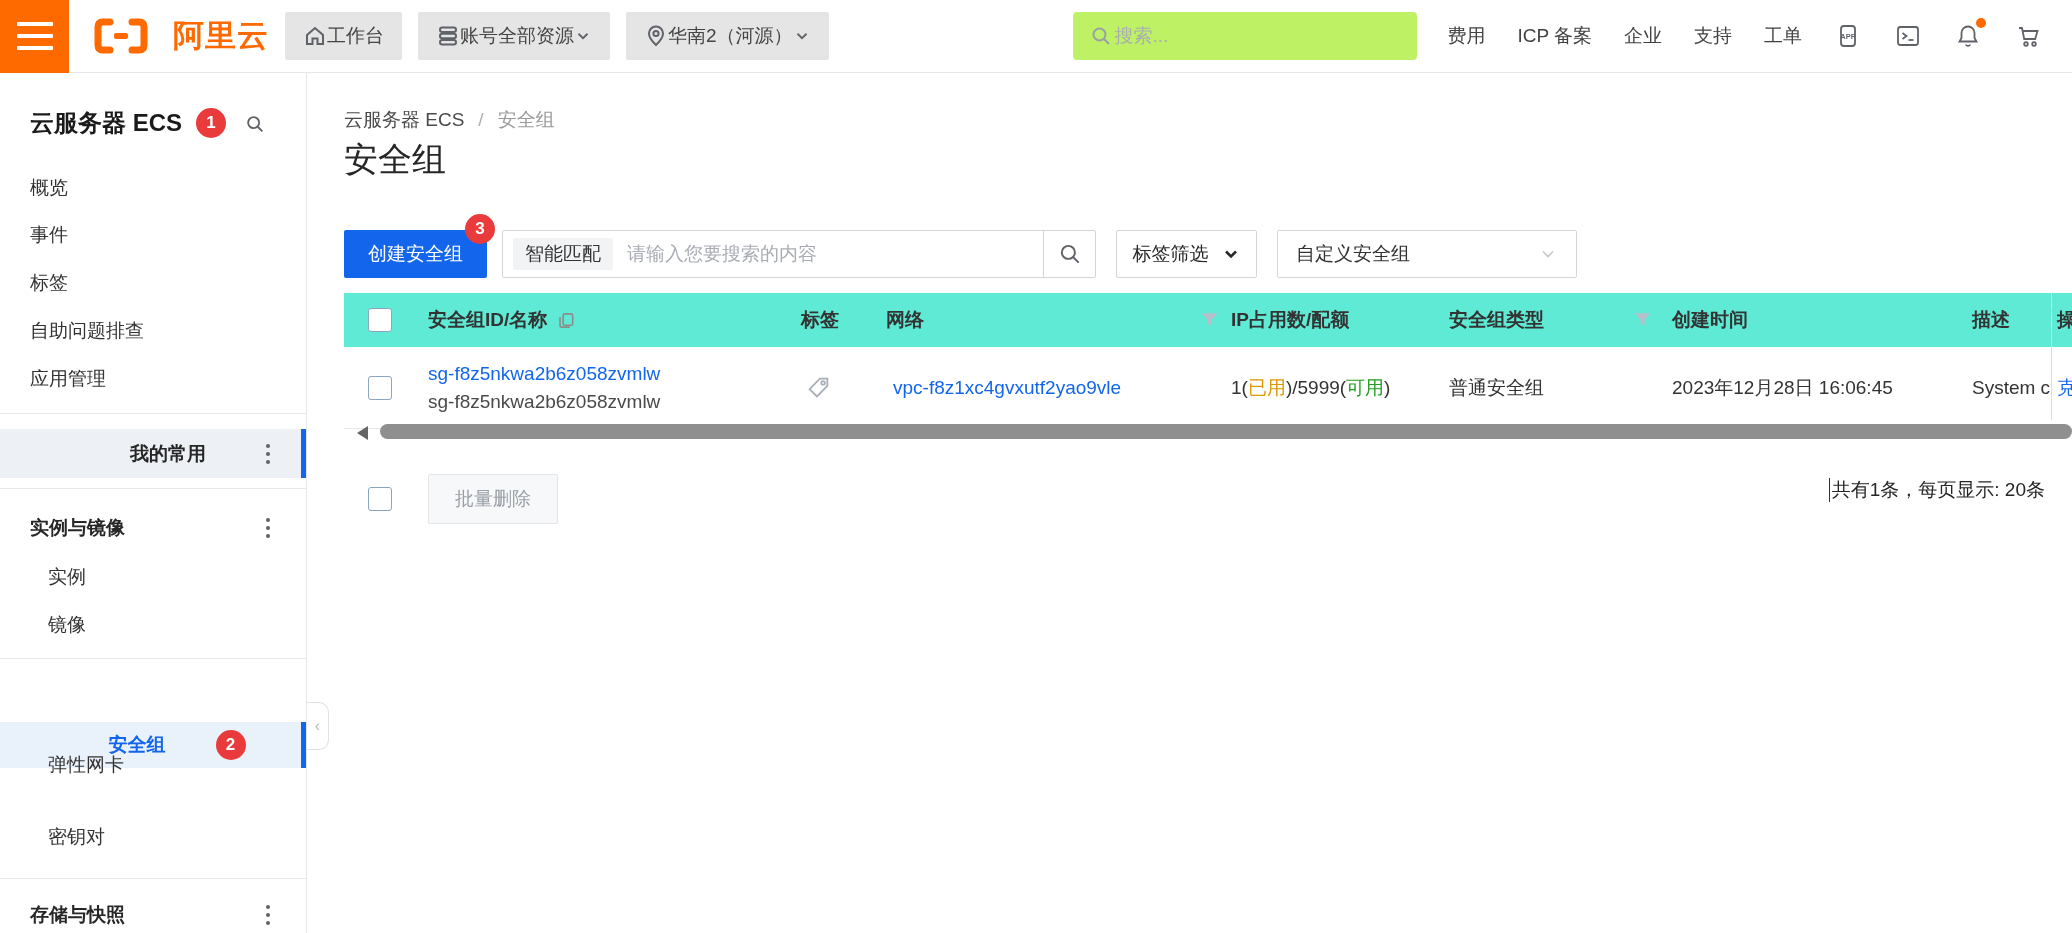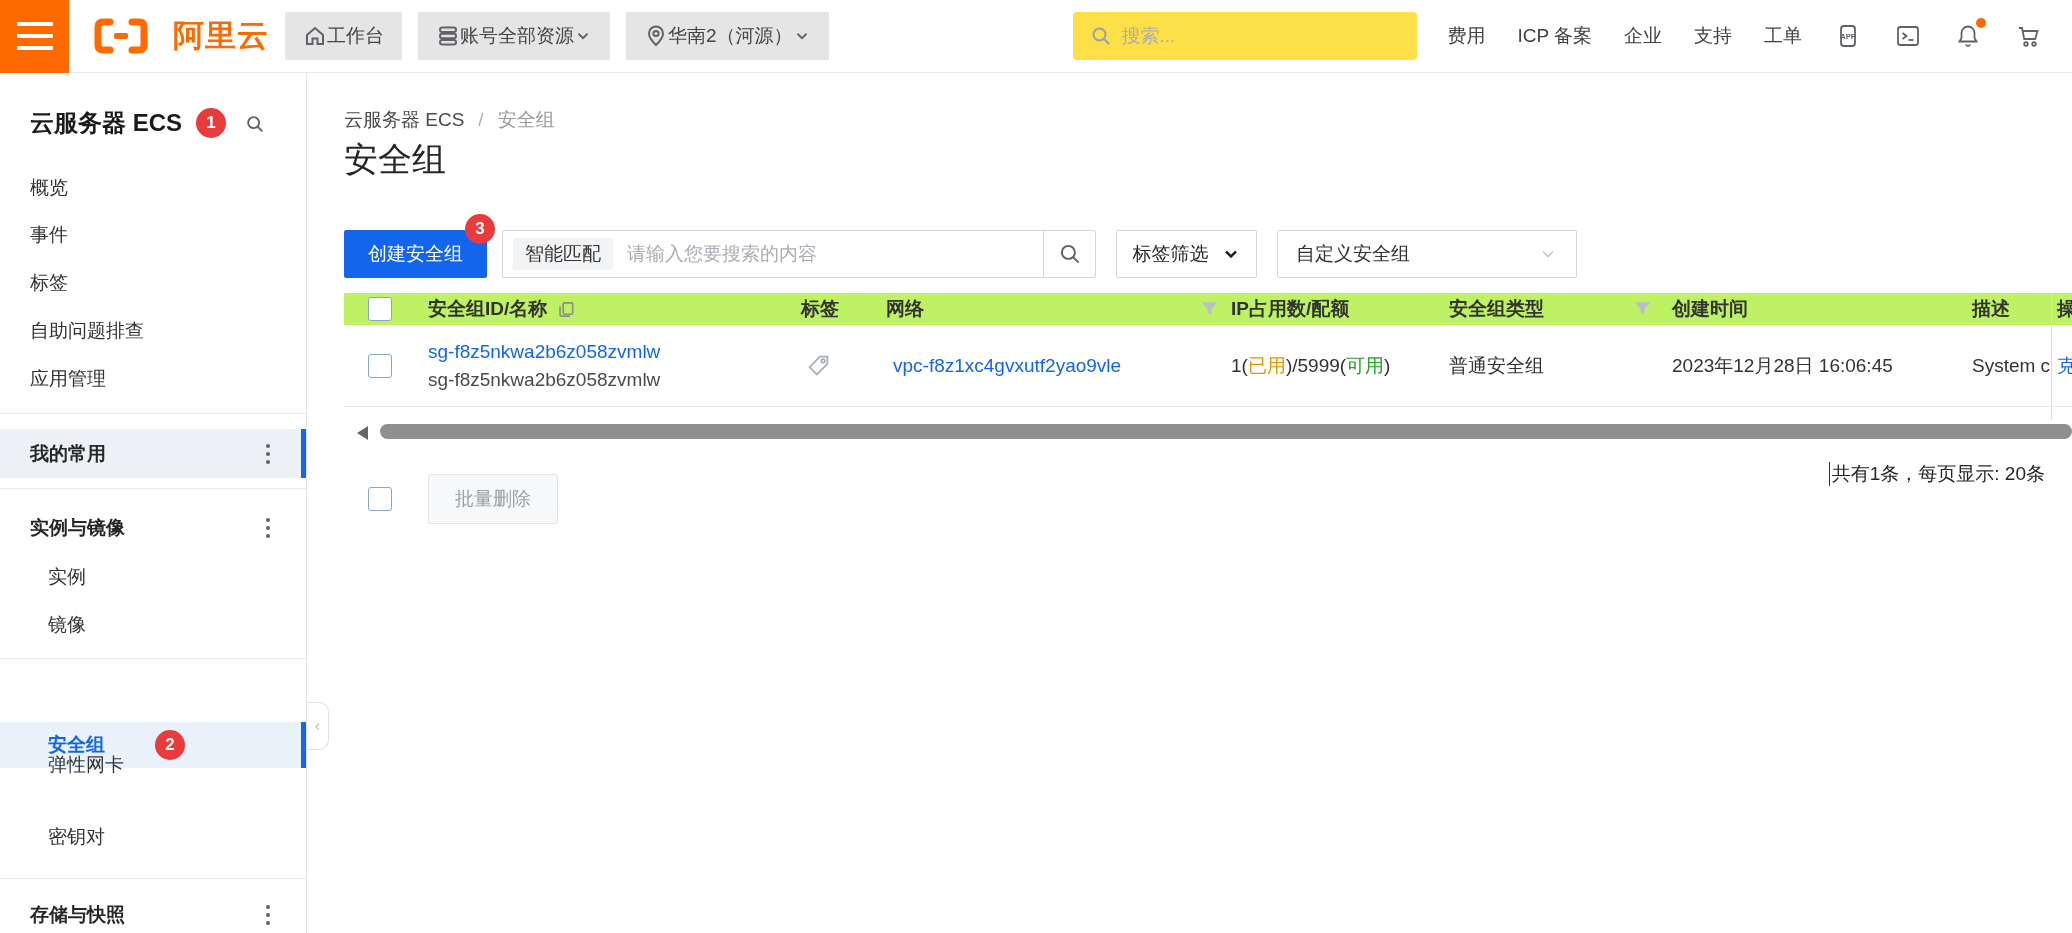--- a/index.html
+++ b/index.html
@@ -10,22 +10,22 @@
   .topbar { position:absolute; top:0; left:0; width:2072px; height:73px; background:#fff;
     border-bottom:1px solid #e8e8e8; display:flex; align-items:center; z-index:20; }
   .hamburger { width:69px; height:73px; background:#ff6a00; display:flex; flex-direction:column;
     justify-content:center; align-items:center; gap:8px; cursor:pointer; flex:none; }
   .hamburger i { display:block; width:36px; height:4px; background:#fff; border-radius:1px; }
   .logo { display:flex; align-items:center; gap:24px; margin-left:24px; flex:none; }
   .logo .cn { color:#ff6a00; font-size:31px; font-weight:bold; letter-spacing:1px; }
   .tb-btn { display:flex; align-items:center; height:48px; padding:0 18px;
     background:#e5e5e5; border-radius:2px; margin-left:16px; color:#444; cursor:pointer; flex:none; }
   .tb-btn svg { flex:none; }
-  .top-search { margin-left:auto; margin-right:30px; width:344px; height:48px; background:#fde047;
-    border-radius:4px; display:flex; align-items:center; padding:0 16px; gap:8px; flex:none; }
+  .top-search { margin-left:auto; margin-right:30px; width:344px; height:48px; background:#bef264;
+    border-radius:4px; display:flex; align-items:center; padding:0 16px; gap:1px; flex:none; }
   .top-search input { border:none; outline:none; background:transparent; font-size:19px;
     color:#555; width:100%; font-family:inherit; }
   .top-search input::placeholder { color:#a9adb3; }
   .top-links { display:flex; align-items:center; gap:32px; margin-right:30px; color:#424242; }
   .top-links .lnk { cursor:pointer; white-space:nowrap; }
   .ticon { position:relative; width:28px; height:28px; display:flex; align-items:center;
     justify-content:center; cursor:pointer; }
   .ticon .dot { position:absolute; top:-4px; right:-4px; width:10px; height:10px;
     border-radius:50%; background:#ff6a00; }
 
@@ -34,21 +34,21 @@
     border-right:1px solid #e4e6e9; z-index:10; }
   .srow { position:absolute; left:0; right:0; height:48px; display:flex; align-items:center;
     padding-left:30px; }
   .side-title { top:28px; height:44px; font-size:24px; font-weight:bold; color:#1a1a1a; gap:14px; }
   .side-search { position:absolute; top:40px; right:40px; cursor:pointer; }
   .item { color:#333; cursor:pointer; }
   .sub { padding-left:48px; }
   .sec-hdr { font-weight:bold; color:#262626; }
   .divider { position:absolute; left:0; right:0; height:1px; background:#e9e9e9; }
   .band { position:absolute; left:0; right:0; background:#edf1f6; display:flex;
-    align-items:center; padding-left:30px; font-weight:bold; color:#262626; }
+    align-items:center; padding-left:30px; font-weight:bold; color:#262626;justify-content:center; }
   .bluebar { position:absolute; right:0; top:0; bottom:0; width:5px; background:#1366ec; }
   .kebab { position:absolute; right:36px; top:50%; transform:translateY(-50%);
     display:flex; flex-direction:column; gap:4px; cursor:pointer; }
   .kebab i { width:4px; height:4px; border-radius:50%; background:#5f6368; display:block; }
   .sel-band { background:#e9f1fa; }
   .sel-band .sel-label { color:#1366ec; font-weight:bold; }
   .num-badge { display:inline-flex; align-items:center; justify-content:center; width:30px;
     height:30px; border-radius:50%; background:#e93b3b; color:#fff; font-size:17px;
     font-weight:bold; flex:none; }
   .collapse-handle { position:absolute; left:307px; top:702px; width:22px; height:48px;
@@ -79,21 +79,21 @@
     align-items:center; justify-content:center; cursor:pointer; }
   .tagfilter-btn { margin-left:20px; width:141px; height:48px; border:1px solid #d2d6da;
     border-radius:2px; background:#fff; display:flex; align-items:center; justify-content:center;
     gap:12px; color:#262626; cursor:pointer; }
   .type-select { margin-left:20px; width:300px; height:48px; border:1px solid #d2d6da;
     border-radius:2px; background:#fff; display:flex; align-items:center; padding:0 18px;
     color:#333; cursor:pointer; }
   .type-select .cv { flex:1; }
 
   .table { position:absolute; left:37px; top:220px; width:1728px; }
-  .thead { position:relative; height:32px; background:#bef264; }
+  .thead { position:relative; height:54px; background:#5eead4; }
   .trow  { position:relative; height:82px; background:#fff; border-bottom:1px solid #e7e7e7; }
   .cell { position:absolute; top:0; height:100%; display:flex; align-items:center; white-space:nowrap; }
   .thead .cell { font-weight:bold; color:#333; }
   .chk { width:24px; height:24px; border:1px solid #8aa4c2; border-radius:3px; background:#fff;
     cursor:pointer; }
   .link { color:#1366ec; cursor:pointer; text-decoration:none; }
   .two-line { display:flex; flex-direction:column; justify-content:center; gap:6px; }
   .sub-id { color:#4a4a4a; }
   .amber { color:#dd9700; }
   .green { color:#21a121; }
@@ -105,21 +105,21 @@
     border-top:7px solid transparent; border-bottom:7px solid transparent;
     border-right:11px solid #666; cursor:pointer; }
   .hscroll .thumb { position:absolute; left:36px; right:0; top:0; height:15px;
     background:#8f8f8f; border-radius:8px; cursor:grab; }
 
   .batch-row { position:absolute; left:37px; top:401px; height:50px; display:flex; align-items:center; }
   .batch-row .chk { margin-left:24px; }
   .batch-btn { margin-left:36px; height:50px; padding:0 26px; background:#f7f8fa;
     border:1px solid #e3e5e8; border-radius:2px; color:#9aa0a6; font-size:19px;
     font-family:inherit; cursor:not-allowed; }
-  .pagination { position:absolute; right:27px; top:388px; height:26px; display:flex;
+  .pagination { position:absolute; right:27px; top:404px; height:26px; display:flex;
     align-items:center; color:#262626; }
   .caret { width:1px; height:24px; background:#333; margin-right:2px; }
 
   svg { display:block; }
 </style>
 </head>
 <body>
 
 <div class="topbar">
   <div class="hamburger">

